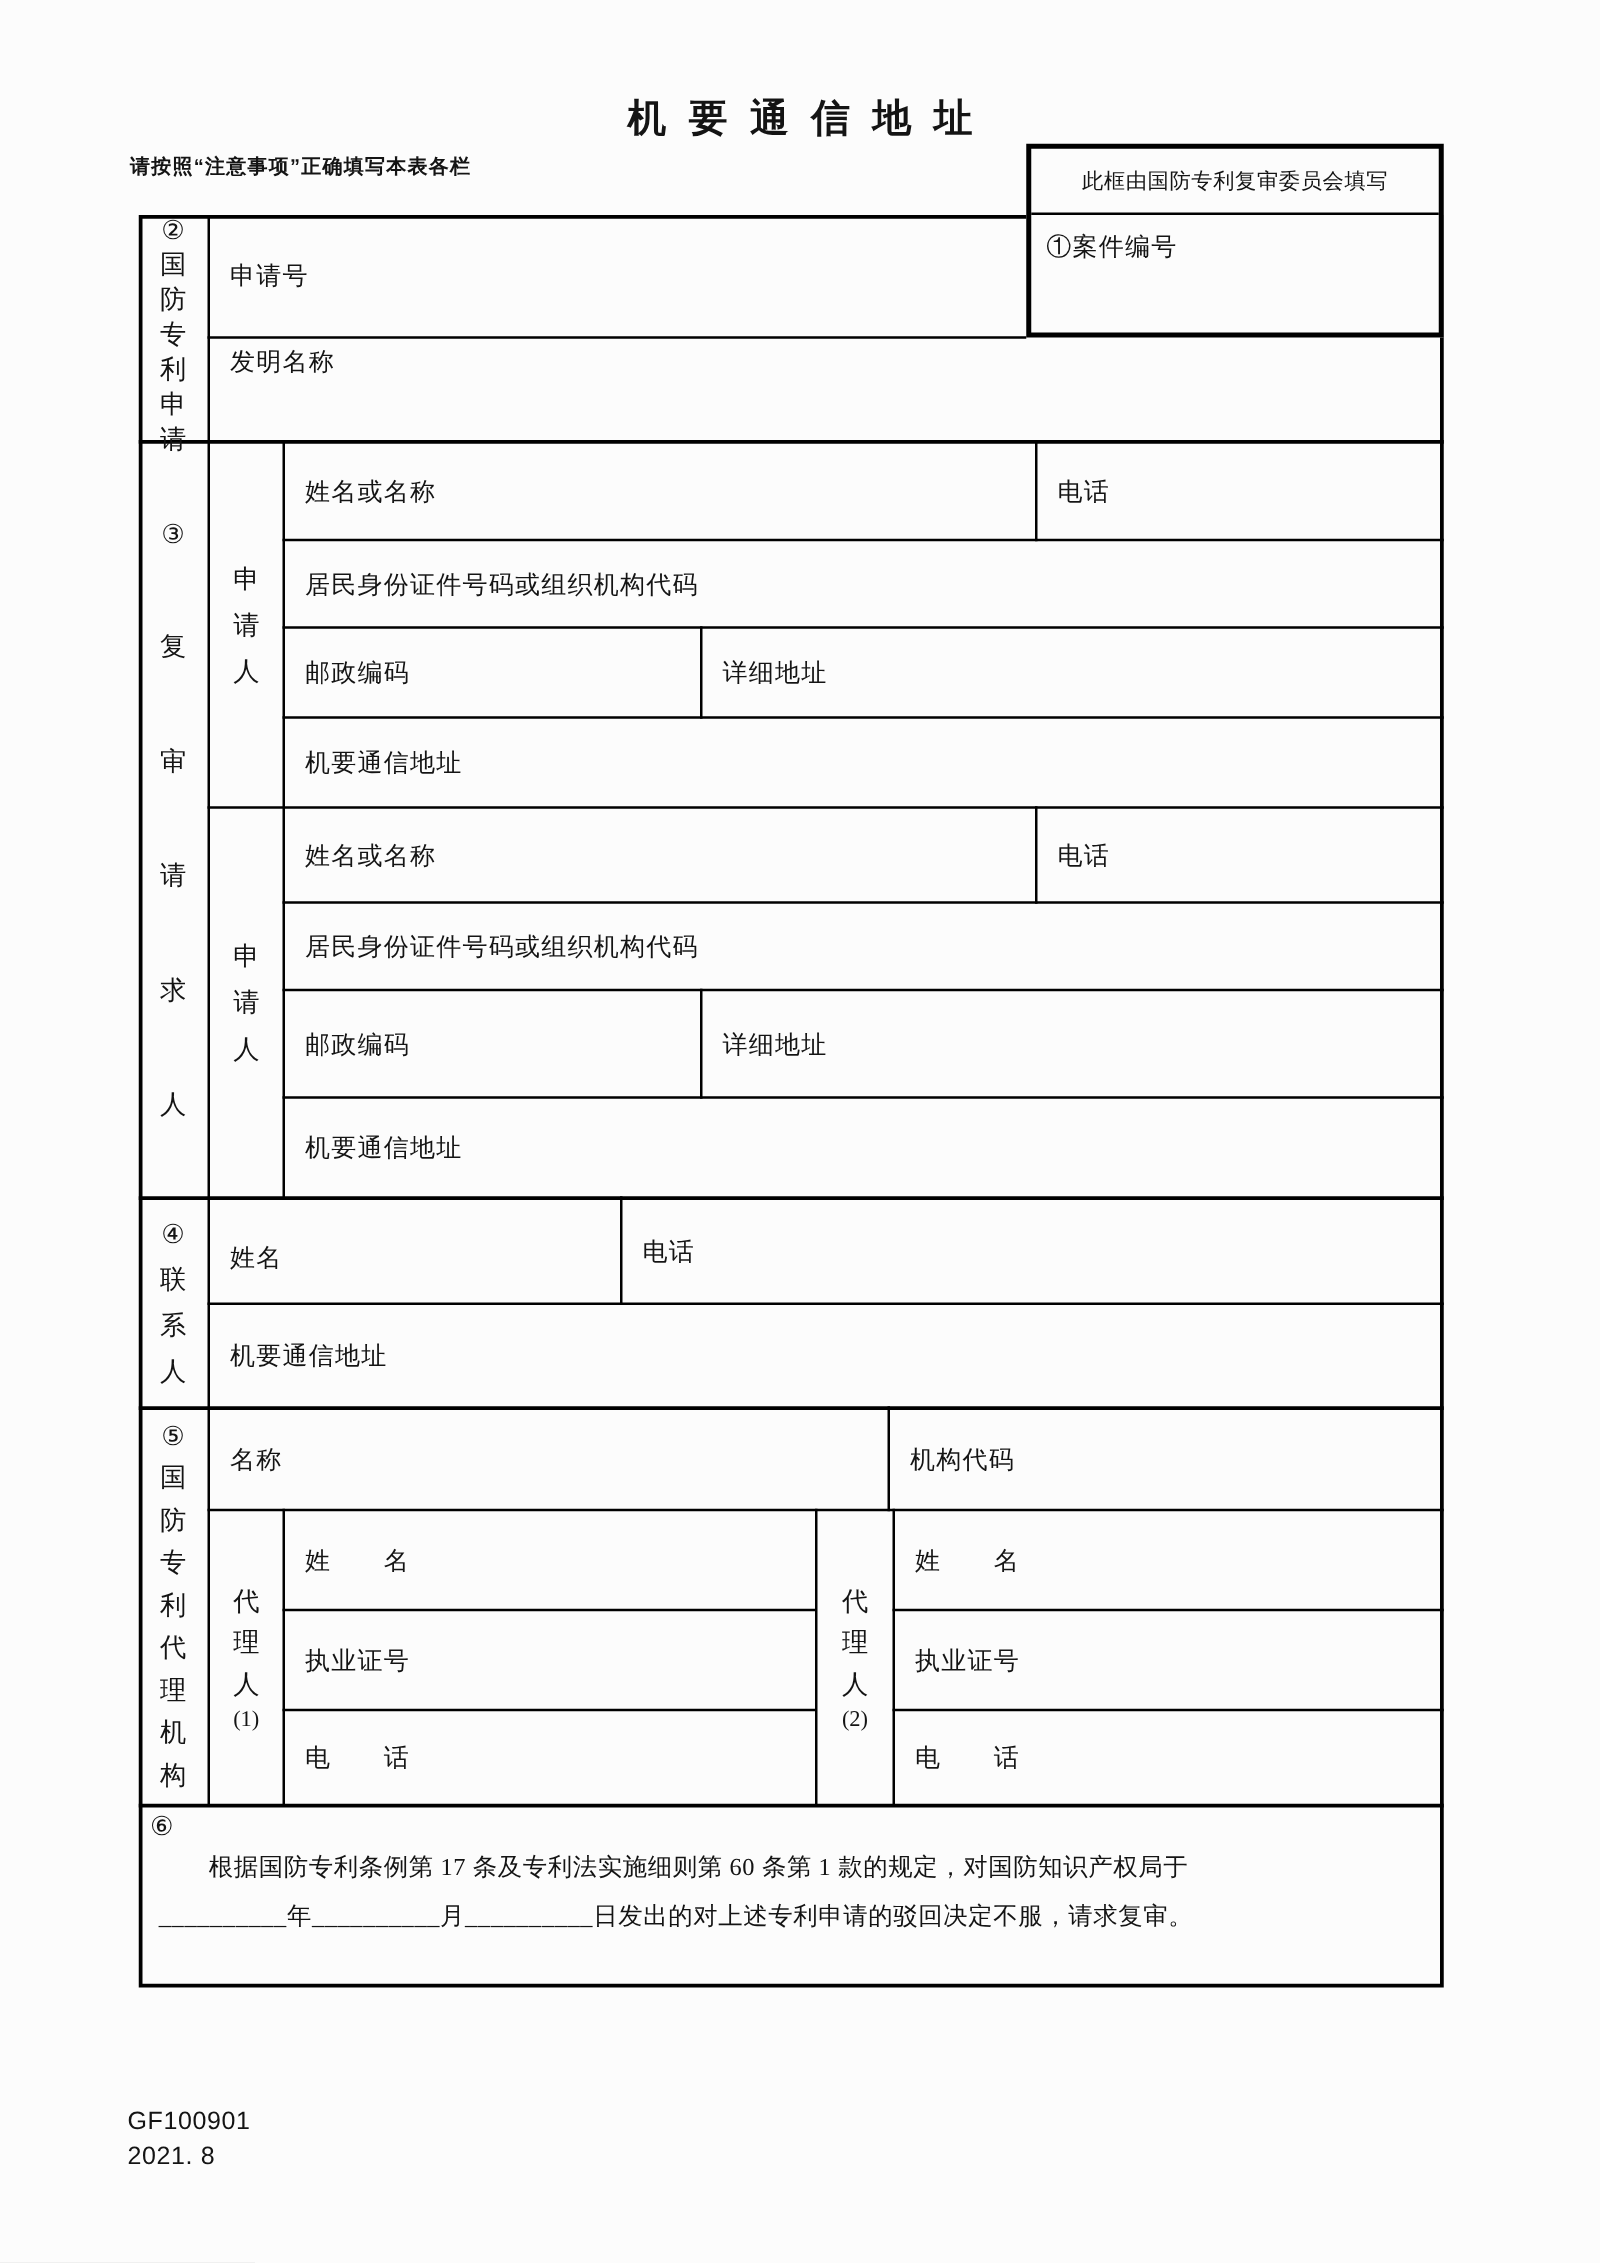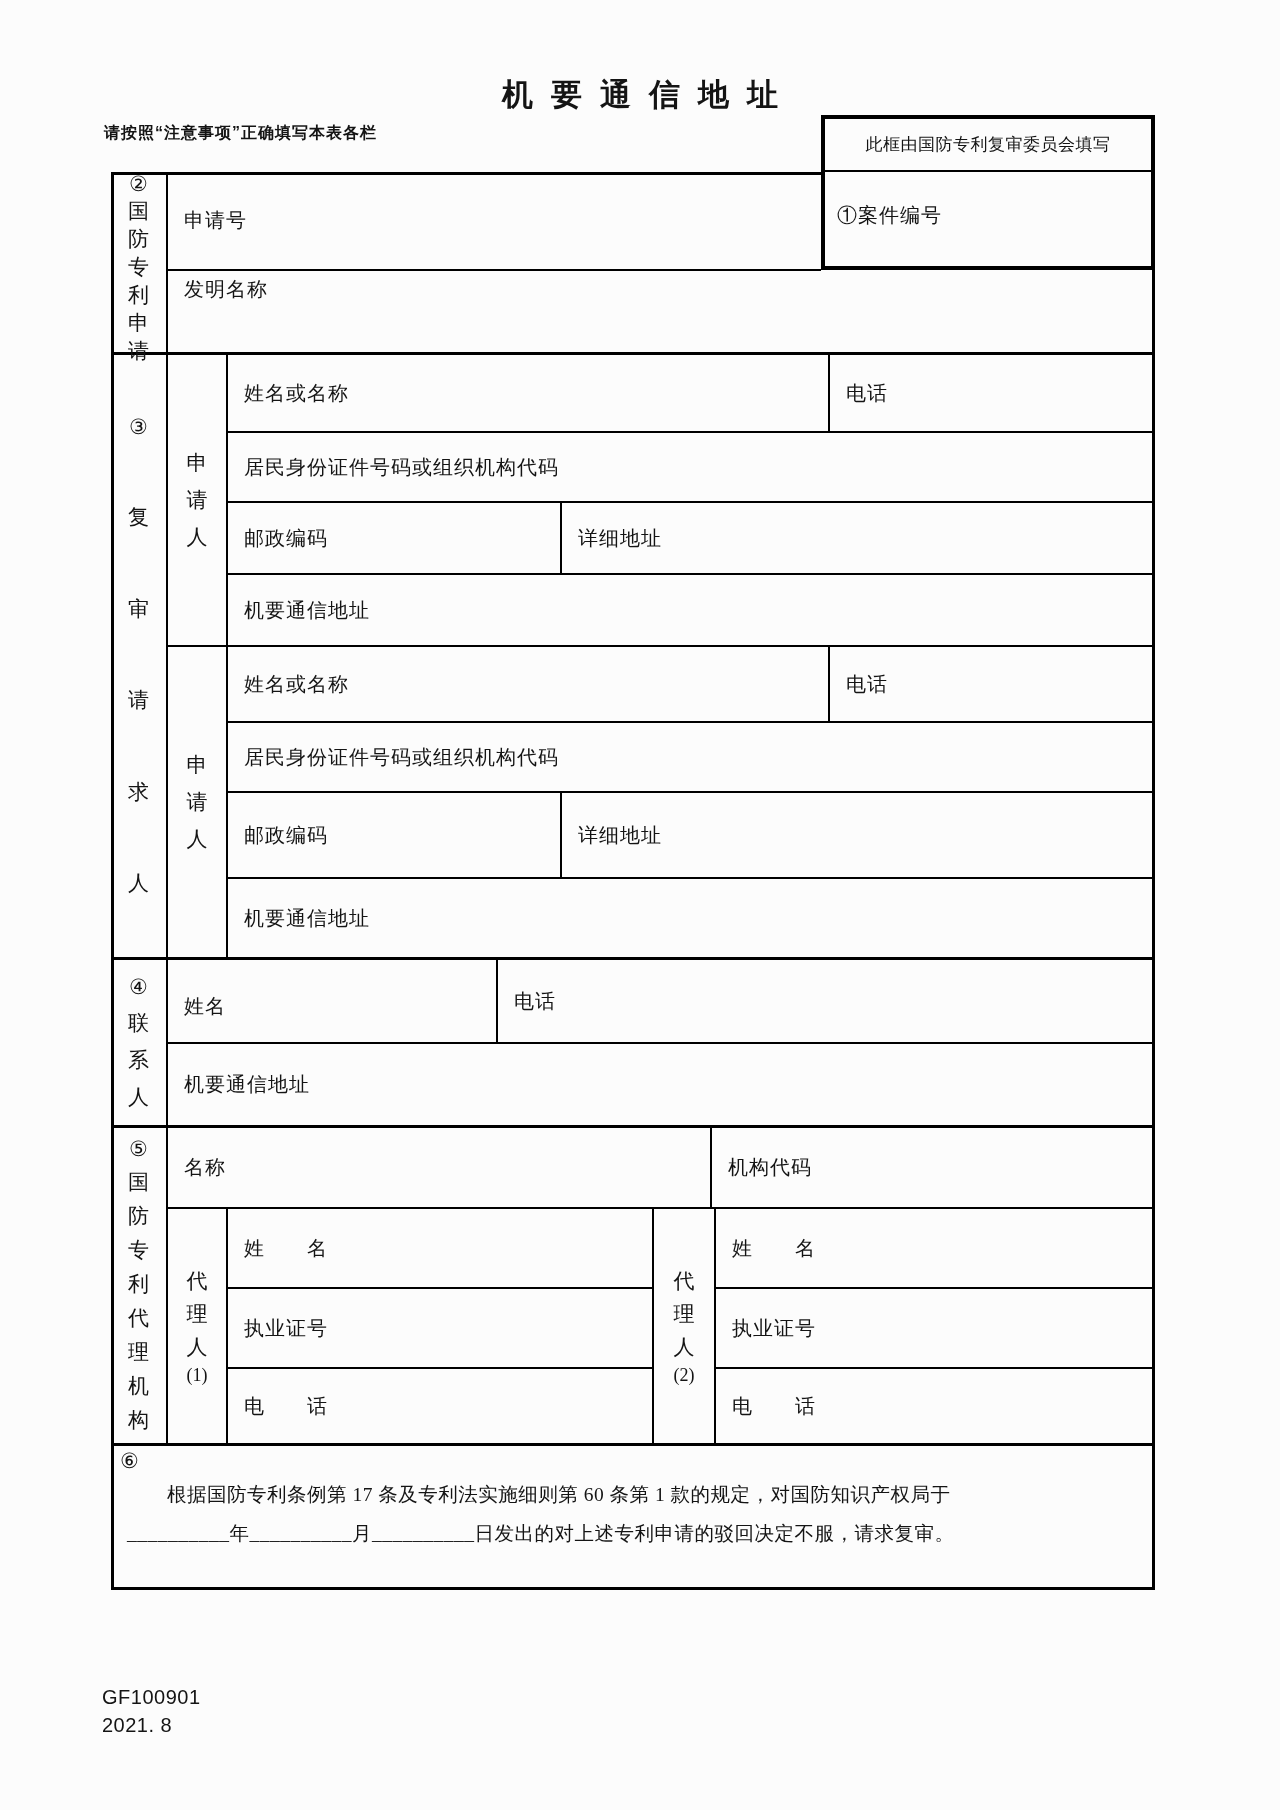--- a/index.html
+++ b/index.html
@@ -19,21 +19,21 @@
   .vwrap{position:absolute;display:flex;flex-direction:column;align-items:center;box-sizing:border-box;}
   .vcol{height:100%;display:flex;flex-direction:column;align-items:center;justify-content:space-around;
         font-size:21px;}
   .vgroup{display:flex;flex-direction:column;align-items:center;gap:9px;font-size:21px;}
   .vgroup-tight{display:flex;flex-direction:column;align-items:center;gap:5px;font-size:21px;}
   .agent-num{font-size:18px;margin-top:4px;}
   .committee-box{position:absolute;left:821px;top:115px;width:334px;height:155px;
         border:4px solid #000;box-sizing:border-box;background:#fcfcfc;}
   .committee-head{height:53px;border-bottom:2px solid #000;box-sizing:border-box;
         display:flex;align-items:center;justify-content:center;font-size:17px;letter-spacing:0.5px;}
-  .case-label{padding:30px 0 0 12px;font-size:20px;}
+  .case-label{padding:12px 0 0 12px;font-size:20px;}
   .s6box{position:absolute;left:111px;top:1445px;width:1044px;height:145px;box-sizing:border-box;}
   .s6num{position:absolute;left:9px;top:4px;font-size:21px;}
   .s6text{position:absolute;left:16px;right:28px;top:30px;font-size:19.5px;line-height:39px;
         white-space:pre-line;letter-spacing:0.5px;}
   .footer{position:absolute;left:102px;font-family:"Liberation Sans","DejaVu Sans",sans-serif;
         font-size:20px;letter-spacing:0.5px;}
 </style>
 </head>
 <body>
 

